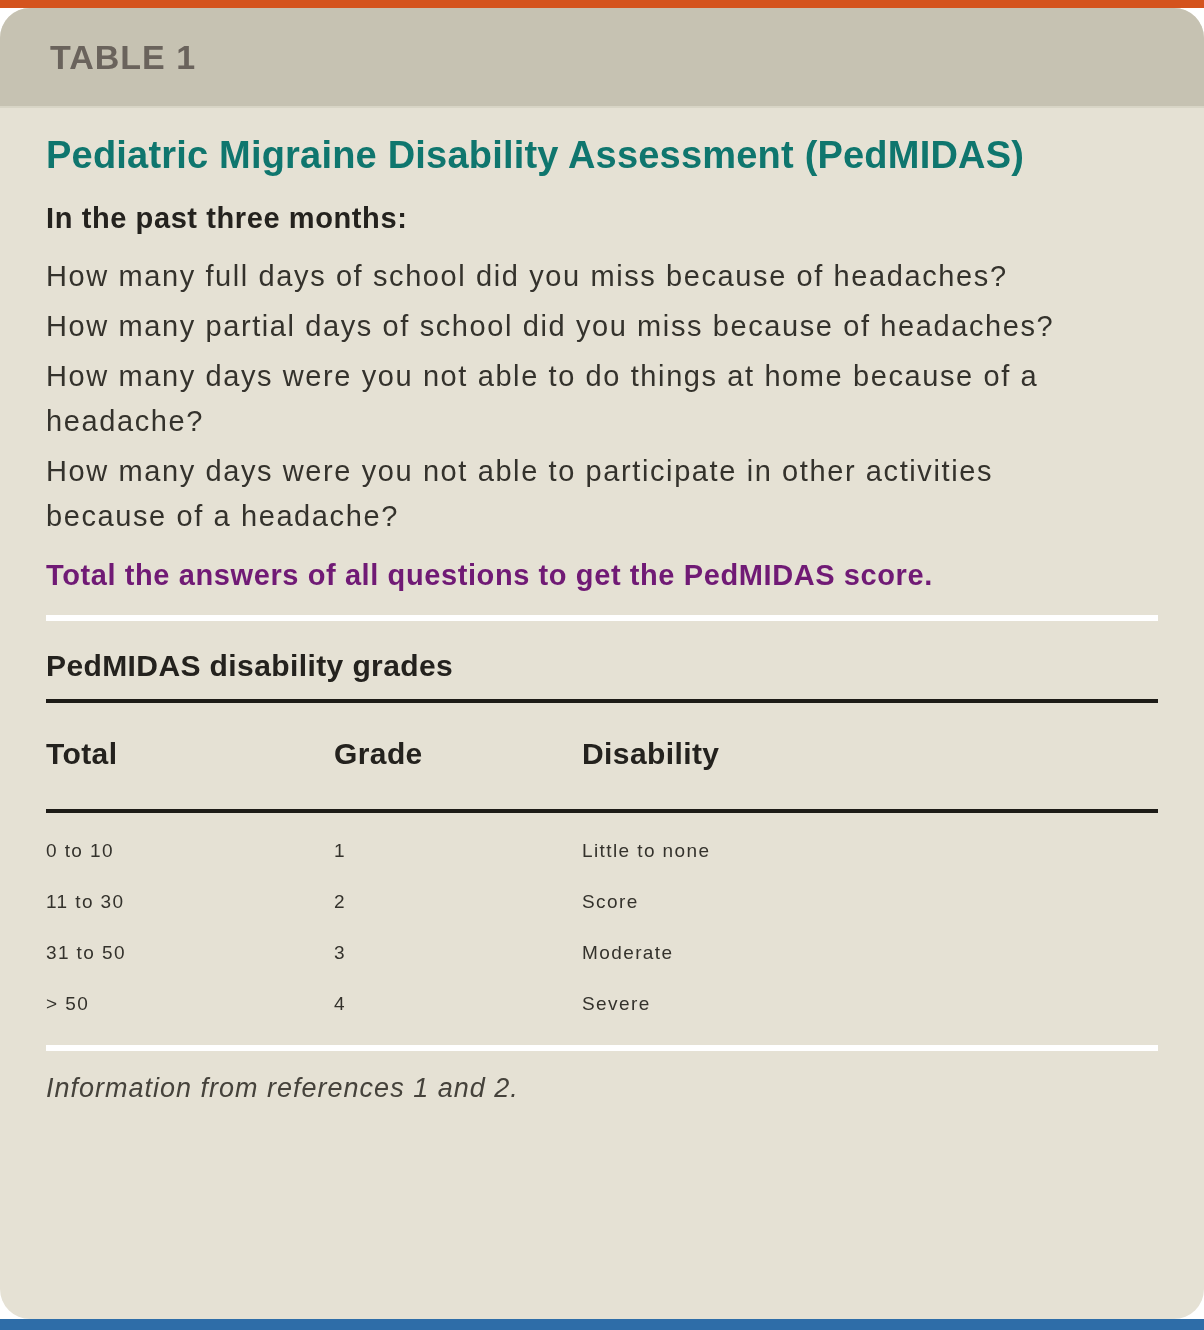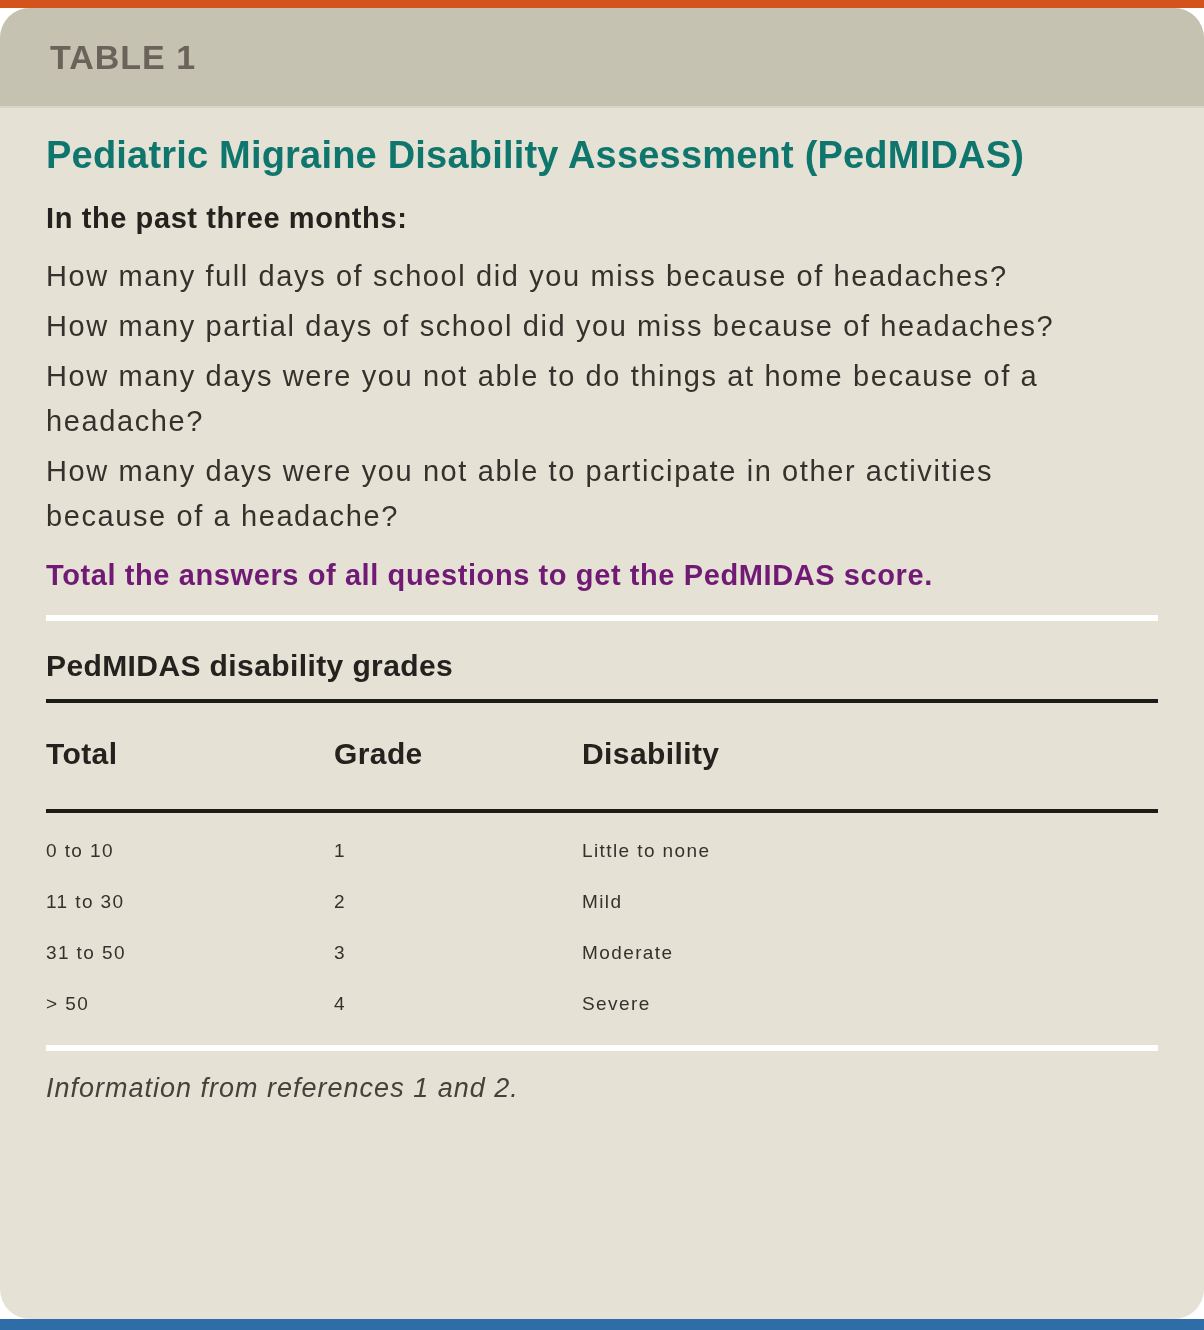--- a/index.html
+++ b/index.html
@@ -110,21 +110,21 @@
 
     <div class="tbody">
       <div class="grid-row trow">
         <span class="td">0 to 10</span>
         <span class="td">1</span>
         <span class="td">Little to none</span>
       </div>
       <div class="grid-row trow">
         <span class="td">11 to 30</span>
         <span class="td">2</span>
-        <span class="td">Mild</span>
+        <span class="td">Score</span>
       </div>
       <div class="grid-row trow">
         <span class="td">31 to 50</span>
         <span class="td">3</span>
         <span class="td">Moderate</span>
       </div>
       <div class="grid-row trow">
         <span class="td">&gt; 50</span>
         <span class="td">4</span>
         <span class="td">Severe</span>

